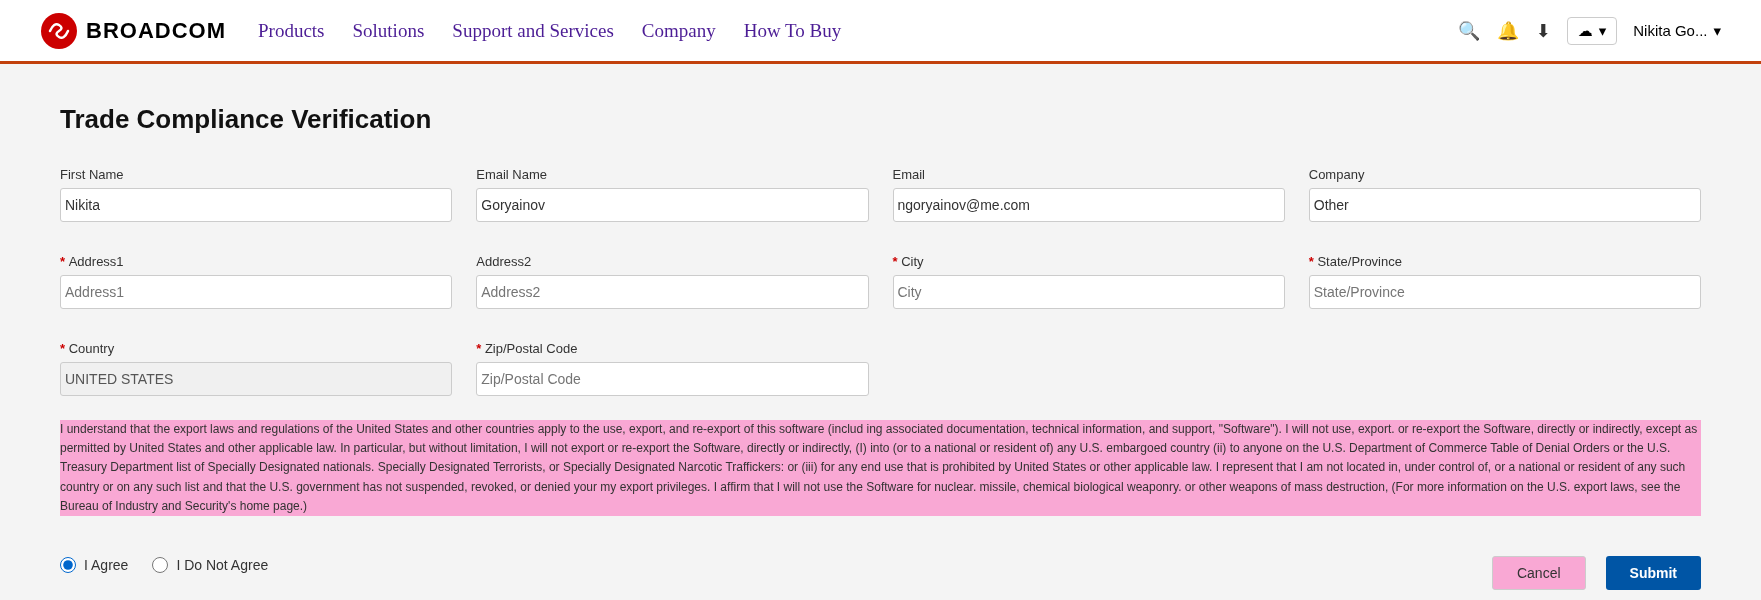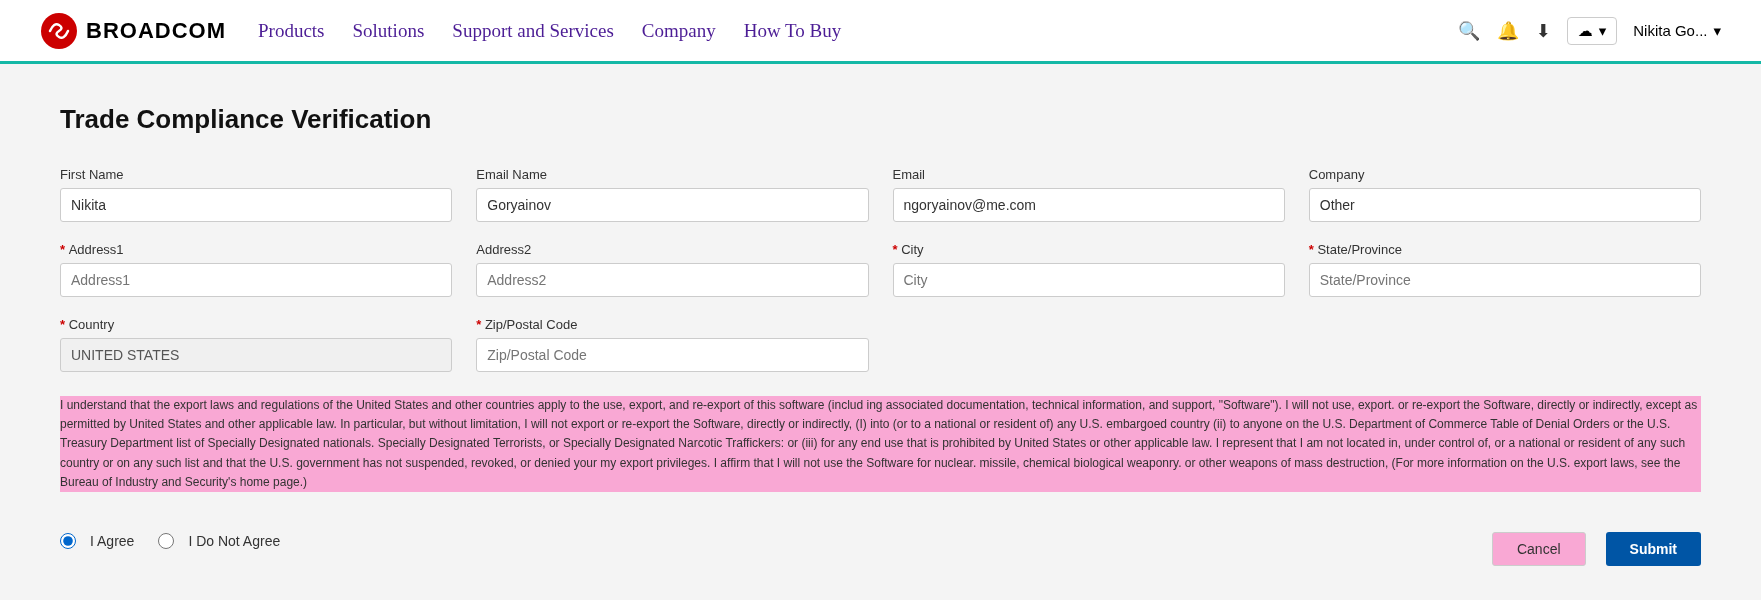--- a/index.html
+++ b/index.html
@@ -5,21 +5,21 @@
     * { box-sizing: border-box; margin: 0; padding: 0; }
     body { font-family: Arial, sans-serif; background: #f4f4f4; font-size: 14px; color: #333; }
 
     
     .header {
       background: #fff;
       display: flex;
       align-items: center;
       padding: 0 40px;
       height: 64px;
-      border-bottom: 3px solid #14b8a6;
+      border-bottom: 3px solid #c2410c;
       position: relative;
     }
     .logo-area {
       display: flex;
       align-items: center;
       margin-right: 32px;
       text-decoration: none;
     }
     .logo-icon {
       width: 38px;
@@ -93,40 +93,40 @@
       font-weight: bold;
       margin-bottom: 32px;
       color: #111;
     }
 
     
     .form-grid {
       display: grid;
       grid-template-columns: 1fr 1fr 1fr 1fr;
       gap: 20px 24px;
-      margin-bottom: 20px;
+      margin-bottom: 32px;
     }
     .form-group {
       display: flex;
       flex-direction: column;
       gap: 6px;
     }
     .form-label {
       font-size: 13px;
       color: #333;
       font-weight: 500;
     }
     .form-label.required::before {
       content: "* ";
       color: #cc0000;
       font-weight: bold;
     }
     .form-input {
       width: 100%;
-      padding: 8px 10px;
+      padding: 8px 4px;
       border: 1px solid #ccc;
       border-radius: 3px;
       font-size: 14px;
       background: #fff;
       color: #333;
       outline: none;
     }
     .form-input.disabled, .form-input[disabled] {
       background: #f0f0f0;
       color: #555;
@@ -144,21 +144,21 @@
     
     .agree-row {
       display: flex;
       align-items: center;
       gap: 24px;
       margin-bottom: 0;
     }
     .radio-option {
       display: flex;
       align-items: center;
-      gap: 14px;
+      gap: 8px;
       cursor: pointer;
       font-size: 14px;
     }
     .radio-option input[type="radio"] {
       accent-color: #0066cc;
       width: 16px;
       height: 16px;
     }
     .btn-cancel {
       background: #f9a8d4;

